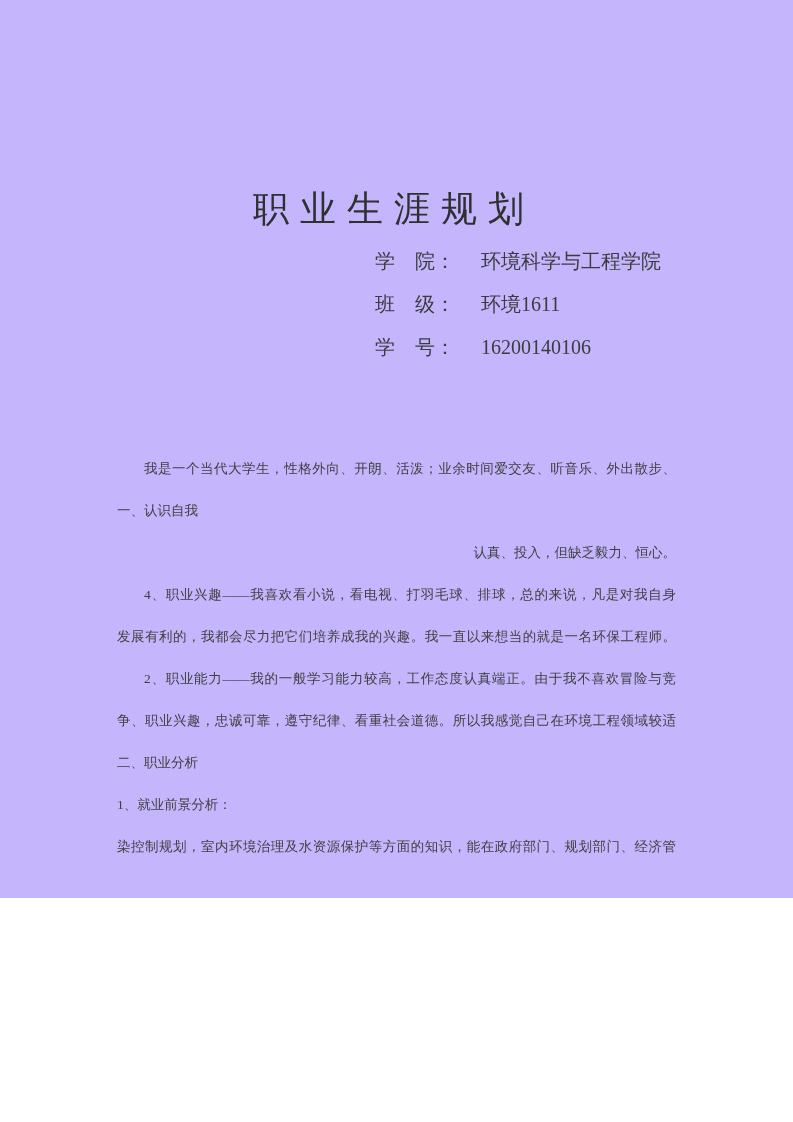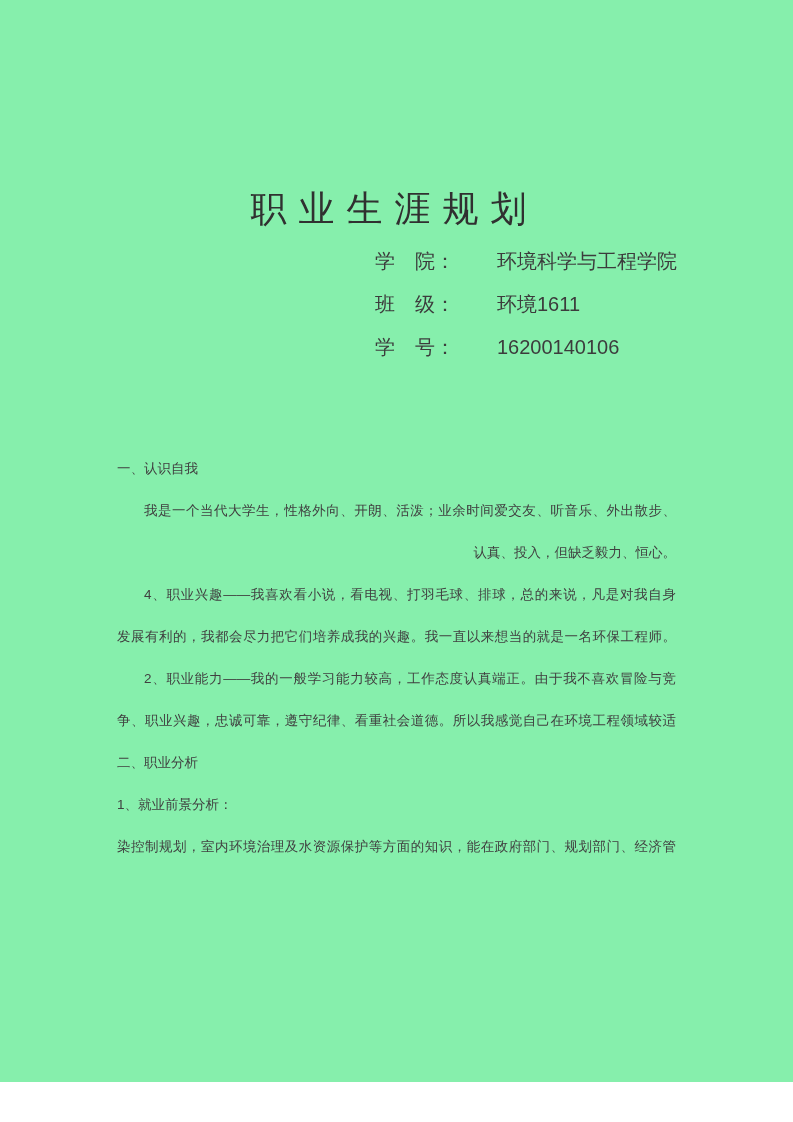--- a/index.html
+++ b/index.html
@@ -3,24 +3,24 @@
 <meta charset="utf-8">
 <style>
   html, body {
     margin: 0;
     padding: 0;
     background: #ffffff;
   }
   .page {
     position: relative;
     width: 793px;
-    height: 1082px;
-    background: #86efac;
+    height: 898px;
+    background: #c4b5fd;
     overflow: hidden;
-    font-family: Liberation Sans, sans-serif;
+    font-family: Liberation Serif, serif;
     color: #404040;
   }
   .doc-title {
     position: absolute;
     top: 185px;
     left: 0;
     width: 100%;
     padding-right: 15px;
     box-sizing: border-box;
     text-align: center;
@@ -41,21 +41,21 @@
     line-height: 43px;
     font-size: 20px;
     color: #3c3c3c;
     white-space: nowrap;
   }
   .info-label {
     display: inline-block;
   }
   .info-value {
     display: inline-block;
-    margin-left: 42px;
+    margin-left: 26px;
   }
   .body-text {
     position: absolute;
     top: 448px;
     left: 117px;
     width: 559px;
     font-size: 13.5px;
     color: #404040;
   }
   .ln {
@@ -88,22 +88,22 @@
     </div>
     <div class="info-row">
       <span class="info-label">班　级：</span><span class="info-value">环境1611</span>
     </div>
     <div class="info-row">
       <span class="info-label">学　号：</span><span class="info-value">16200140106</span>
     </div>
   </div>
 
   <div class="body-text">
+    <div class="ln f">我是一个当代大学生，性格外向、开朗、活泼；业余时间爱交友、听音乐、外出散步、</div>
     <div class="ln h">一、认识自我</div>
-    <div class="ln f">我是一个当代大学生，性格外向、开朗、活泼；业余时间爱交友、听音乐、外出散步、</div>
     <div class="ln l">认真、投入，但缺乏毅力、恒心。</div>
     <div class="ln f">4、职业兴趣——我喜欢看小说，看电视、打羽毛球、排球，总的来说，凡是对我自身</div>
     <div class="ln j">发展有利的，我都会尽力把它们培养成我的兴趣。我一直以来想当的就是一名环保工程师。</div>
     <div class="ln f">2、职业能力——我的一般学习能力较高，工作态度认真端正。由于我不喜欢冒险与竞</div>
     <div class="ln j">争、职业兴趣，忠诚可靠，遵守纪律、看重社会道德。所以我感觉自己在环境工程领域较适</div>
     <div class="ln h">二、职业分析</div>
     <div class="ln h">1、就业前景分析：</div>
     <div class="ln j">染控制规划，室内环境治理及水资源保护等方面的知识，能在政府部门、规划部门、经济管</div>
   </div>
 

